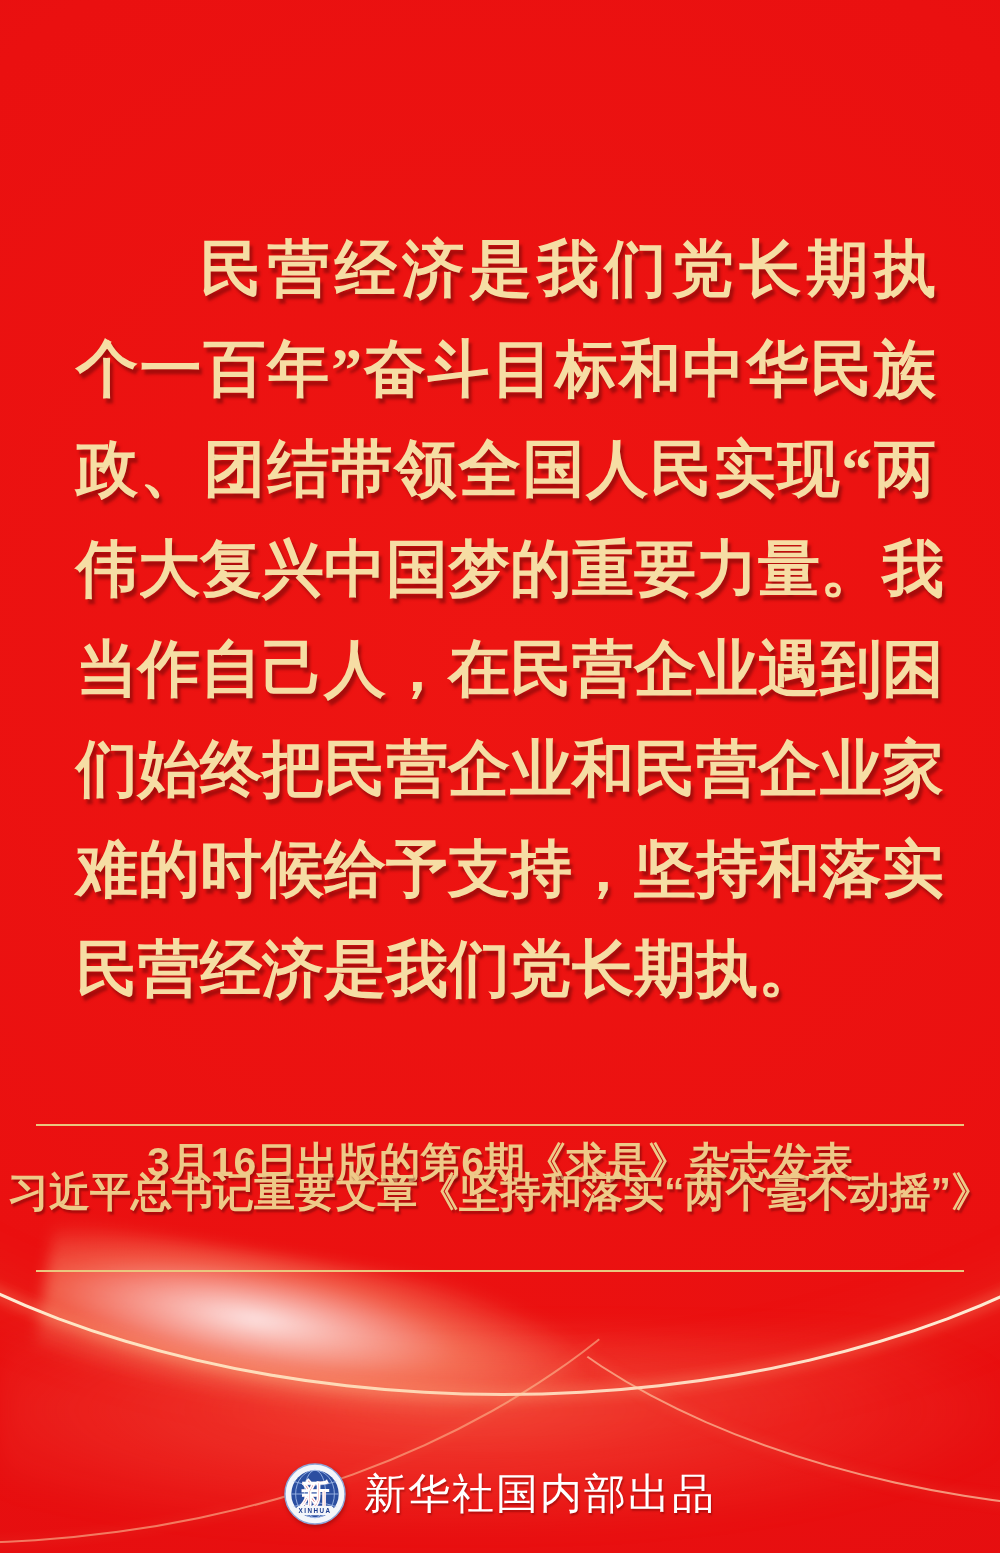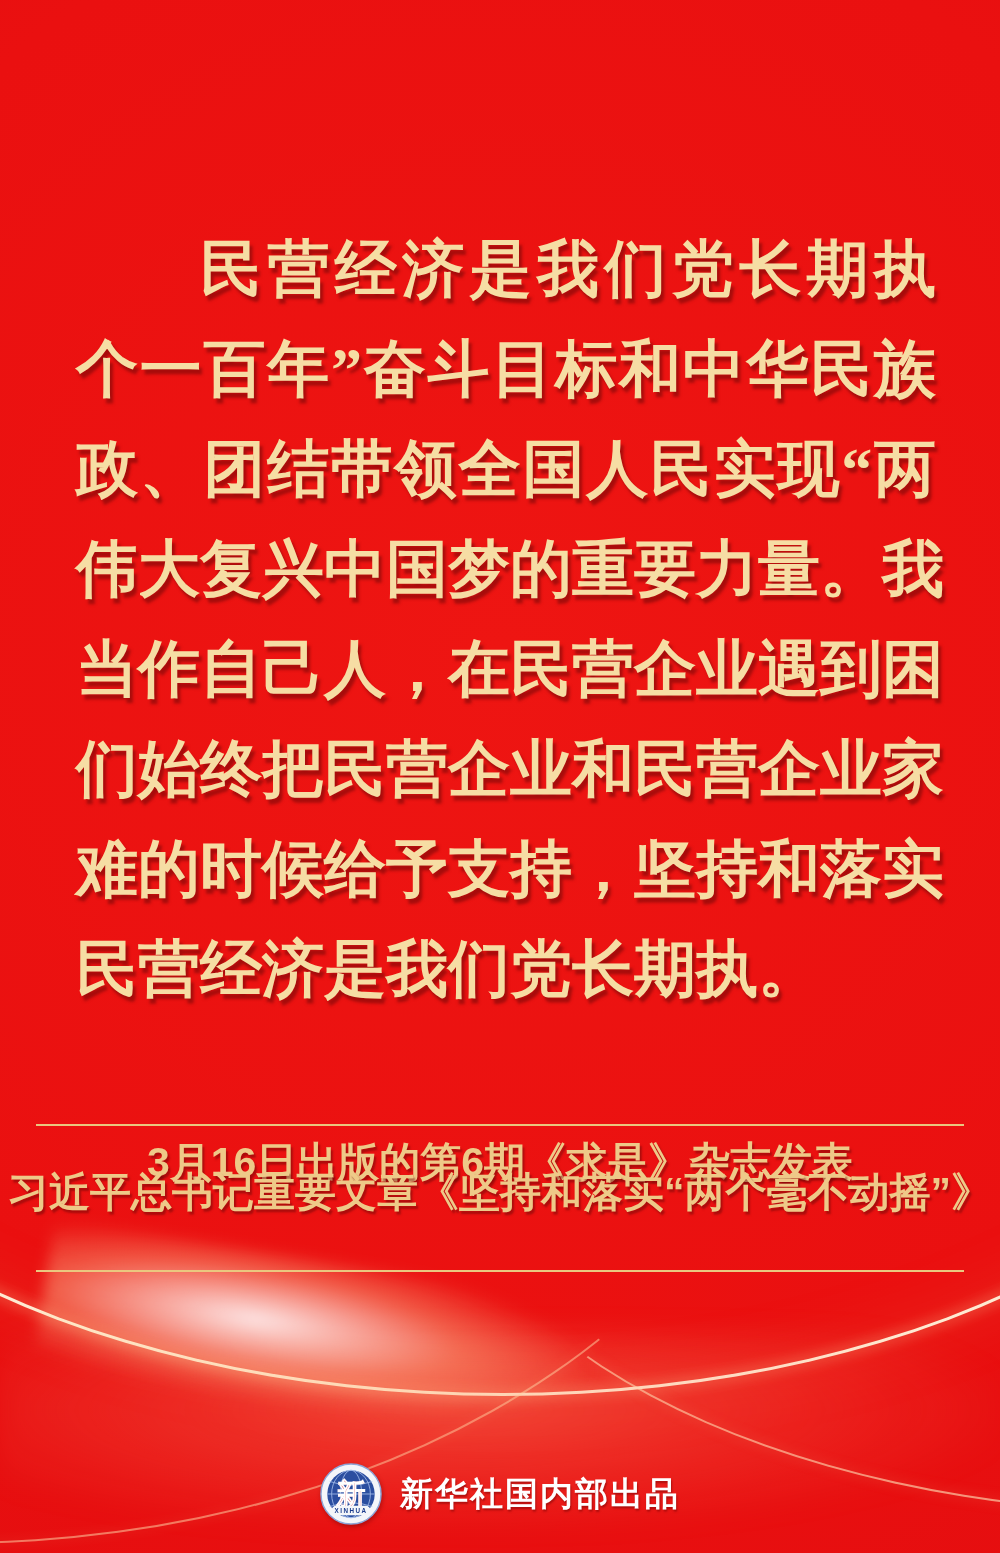--- a/index.html
+++ b/index.html
@@ -89,22 +89,22 @@
   }
 
   
   .credit-row {
     position: absolute; z-index: 2;
     left: 0; top: 1458px; width: 1000px; height: 72px;
     display: flex; justify-content: center; align-items: center; gap: 18px;
   }
   .logo { width: 62px; height: 62px; filter: drop-shadow(1px 2px 2px rgba(90,0,0,0.4)); }
   .credit-text {
-    font-size: 33px;
-    font-weight: bold;
+    font-size: 42px;
+    font-weight: normal;
     letter-spacing: 2px;
     color: #ffffff;
     white-space: nowrap;
     text-shadow: 1px 2px 2px rgba(100, 0, 0, 0.45);
   }
 </style>
 </head>
 <body>
 
 <div class="canvas">

